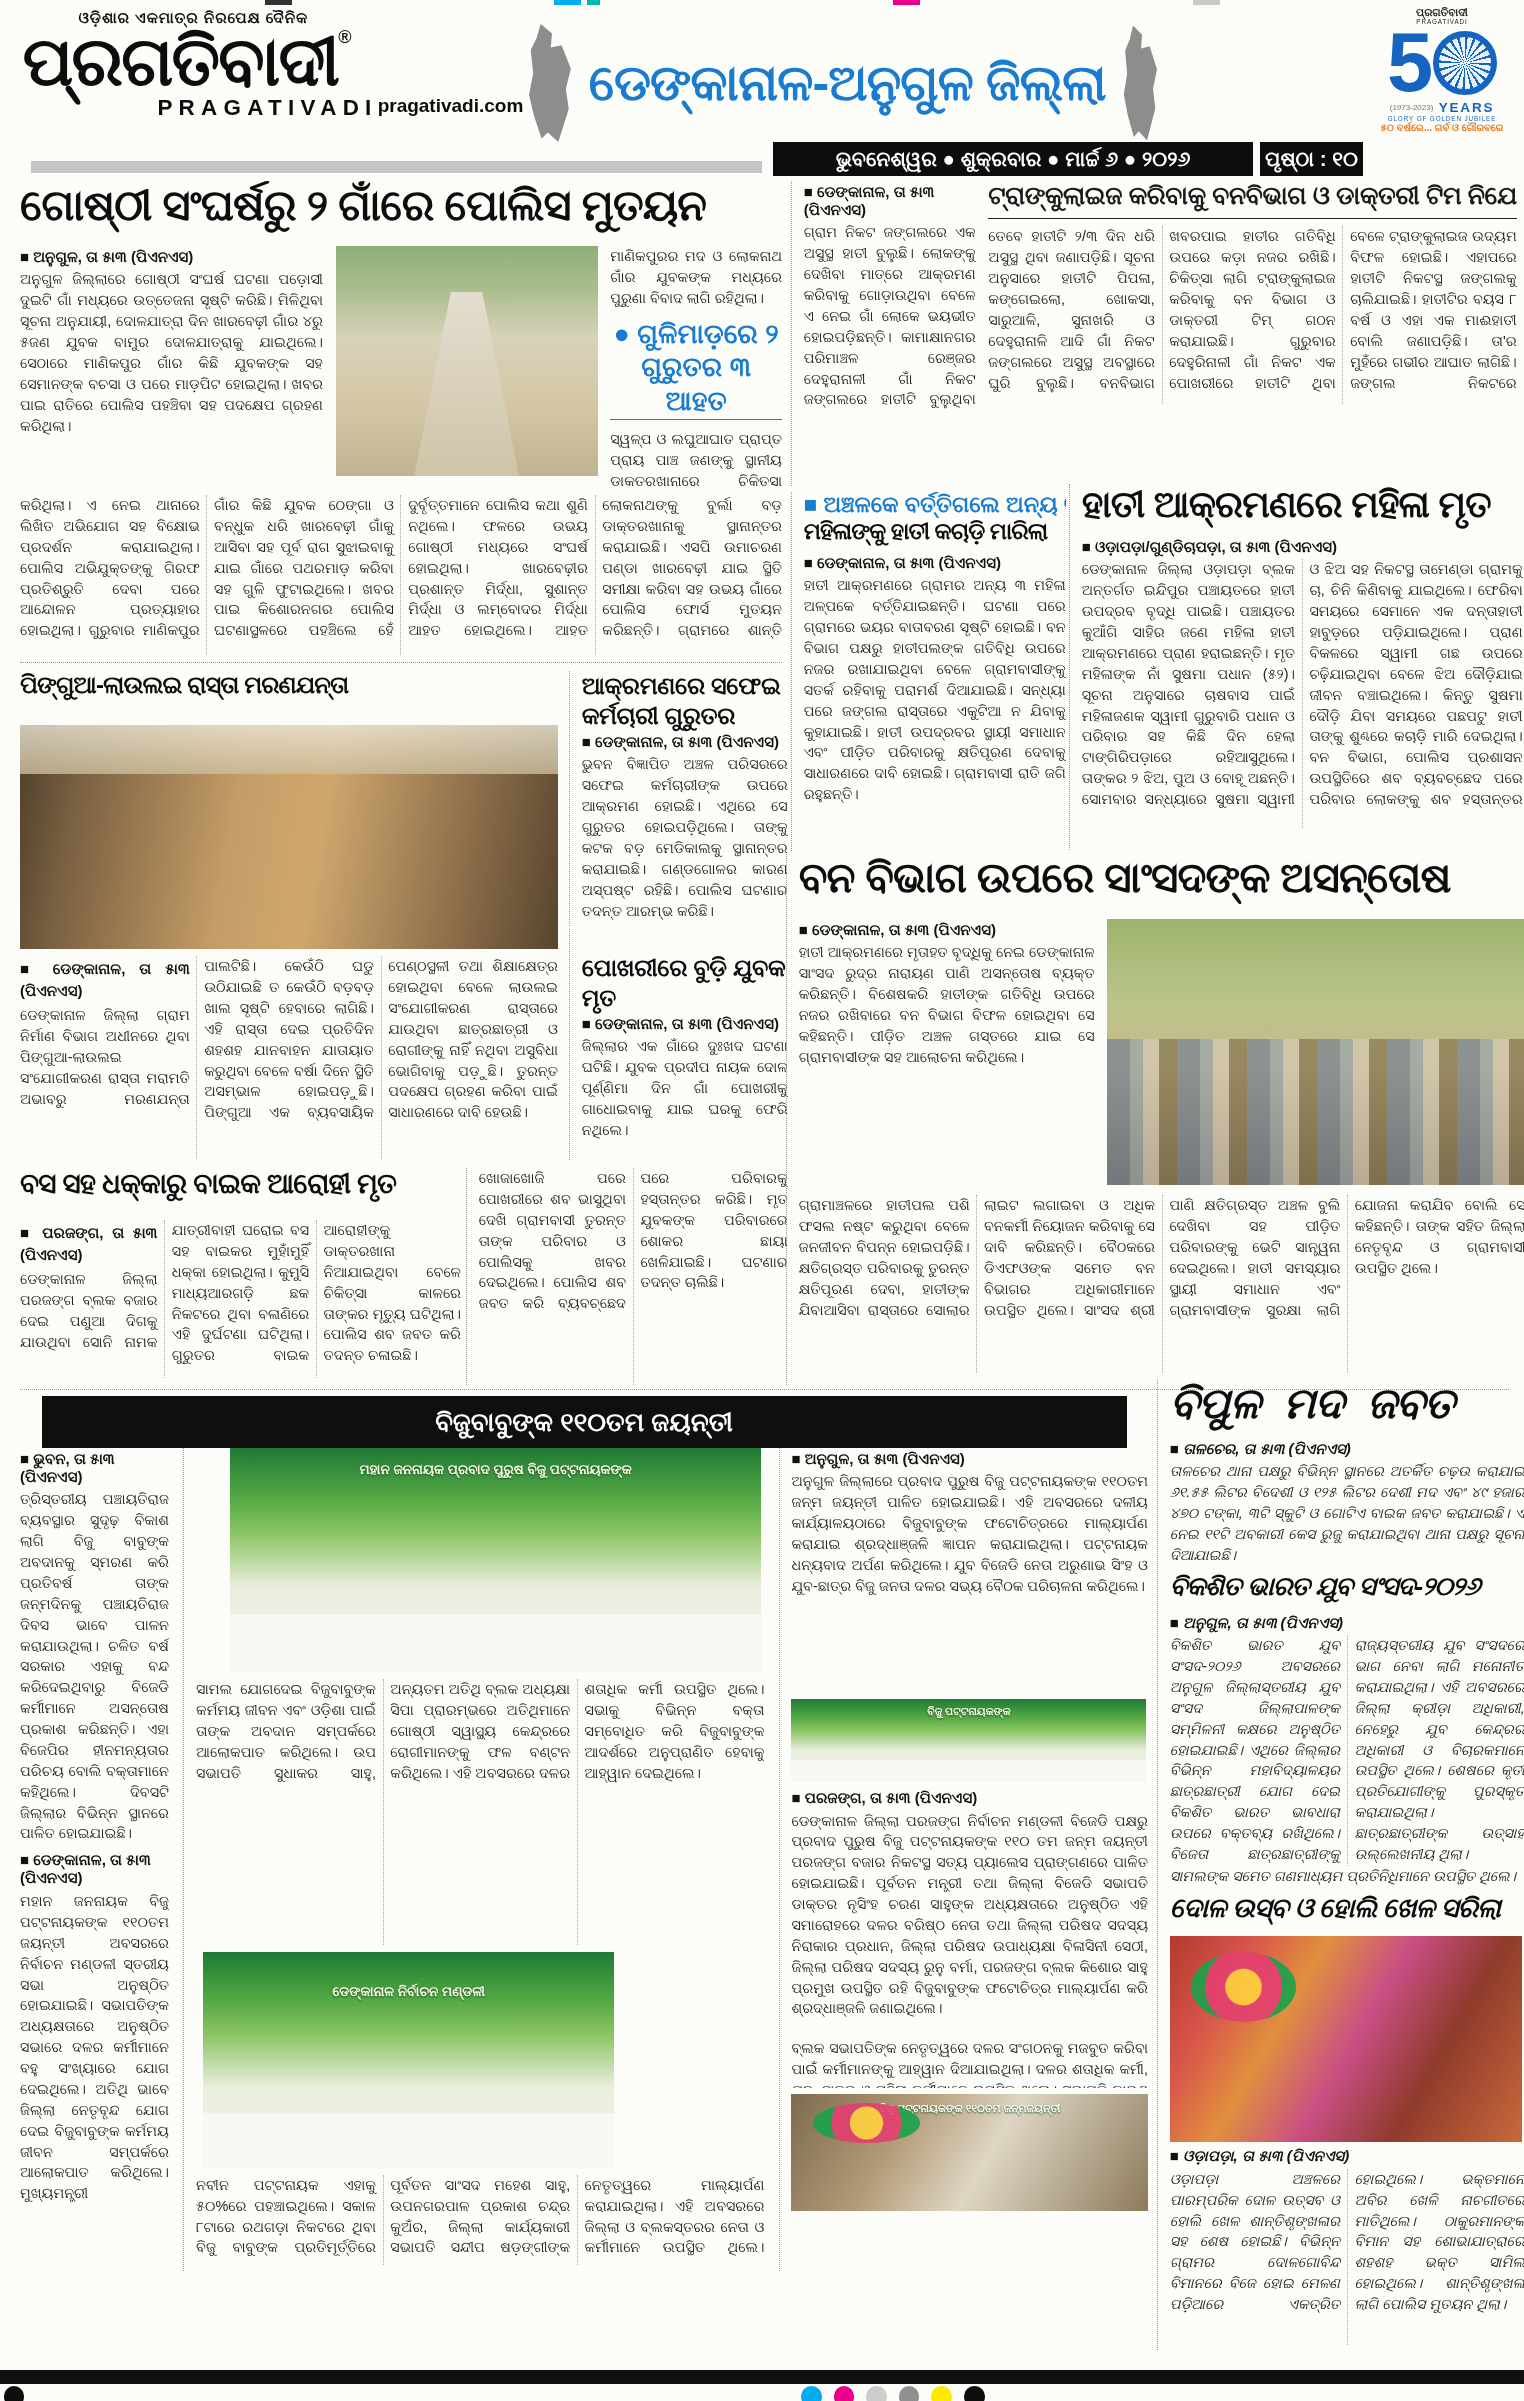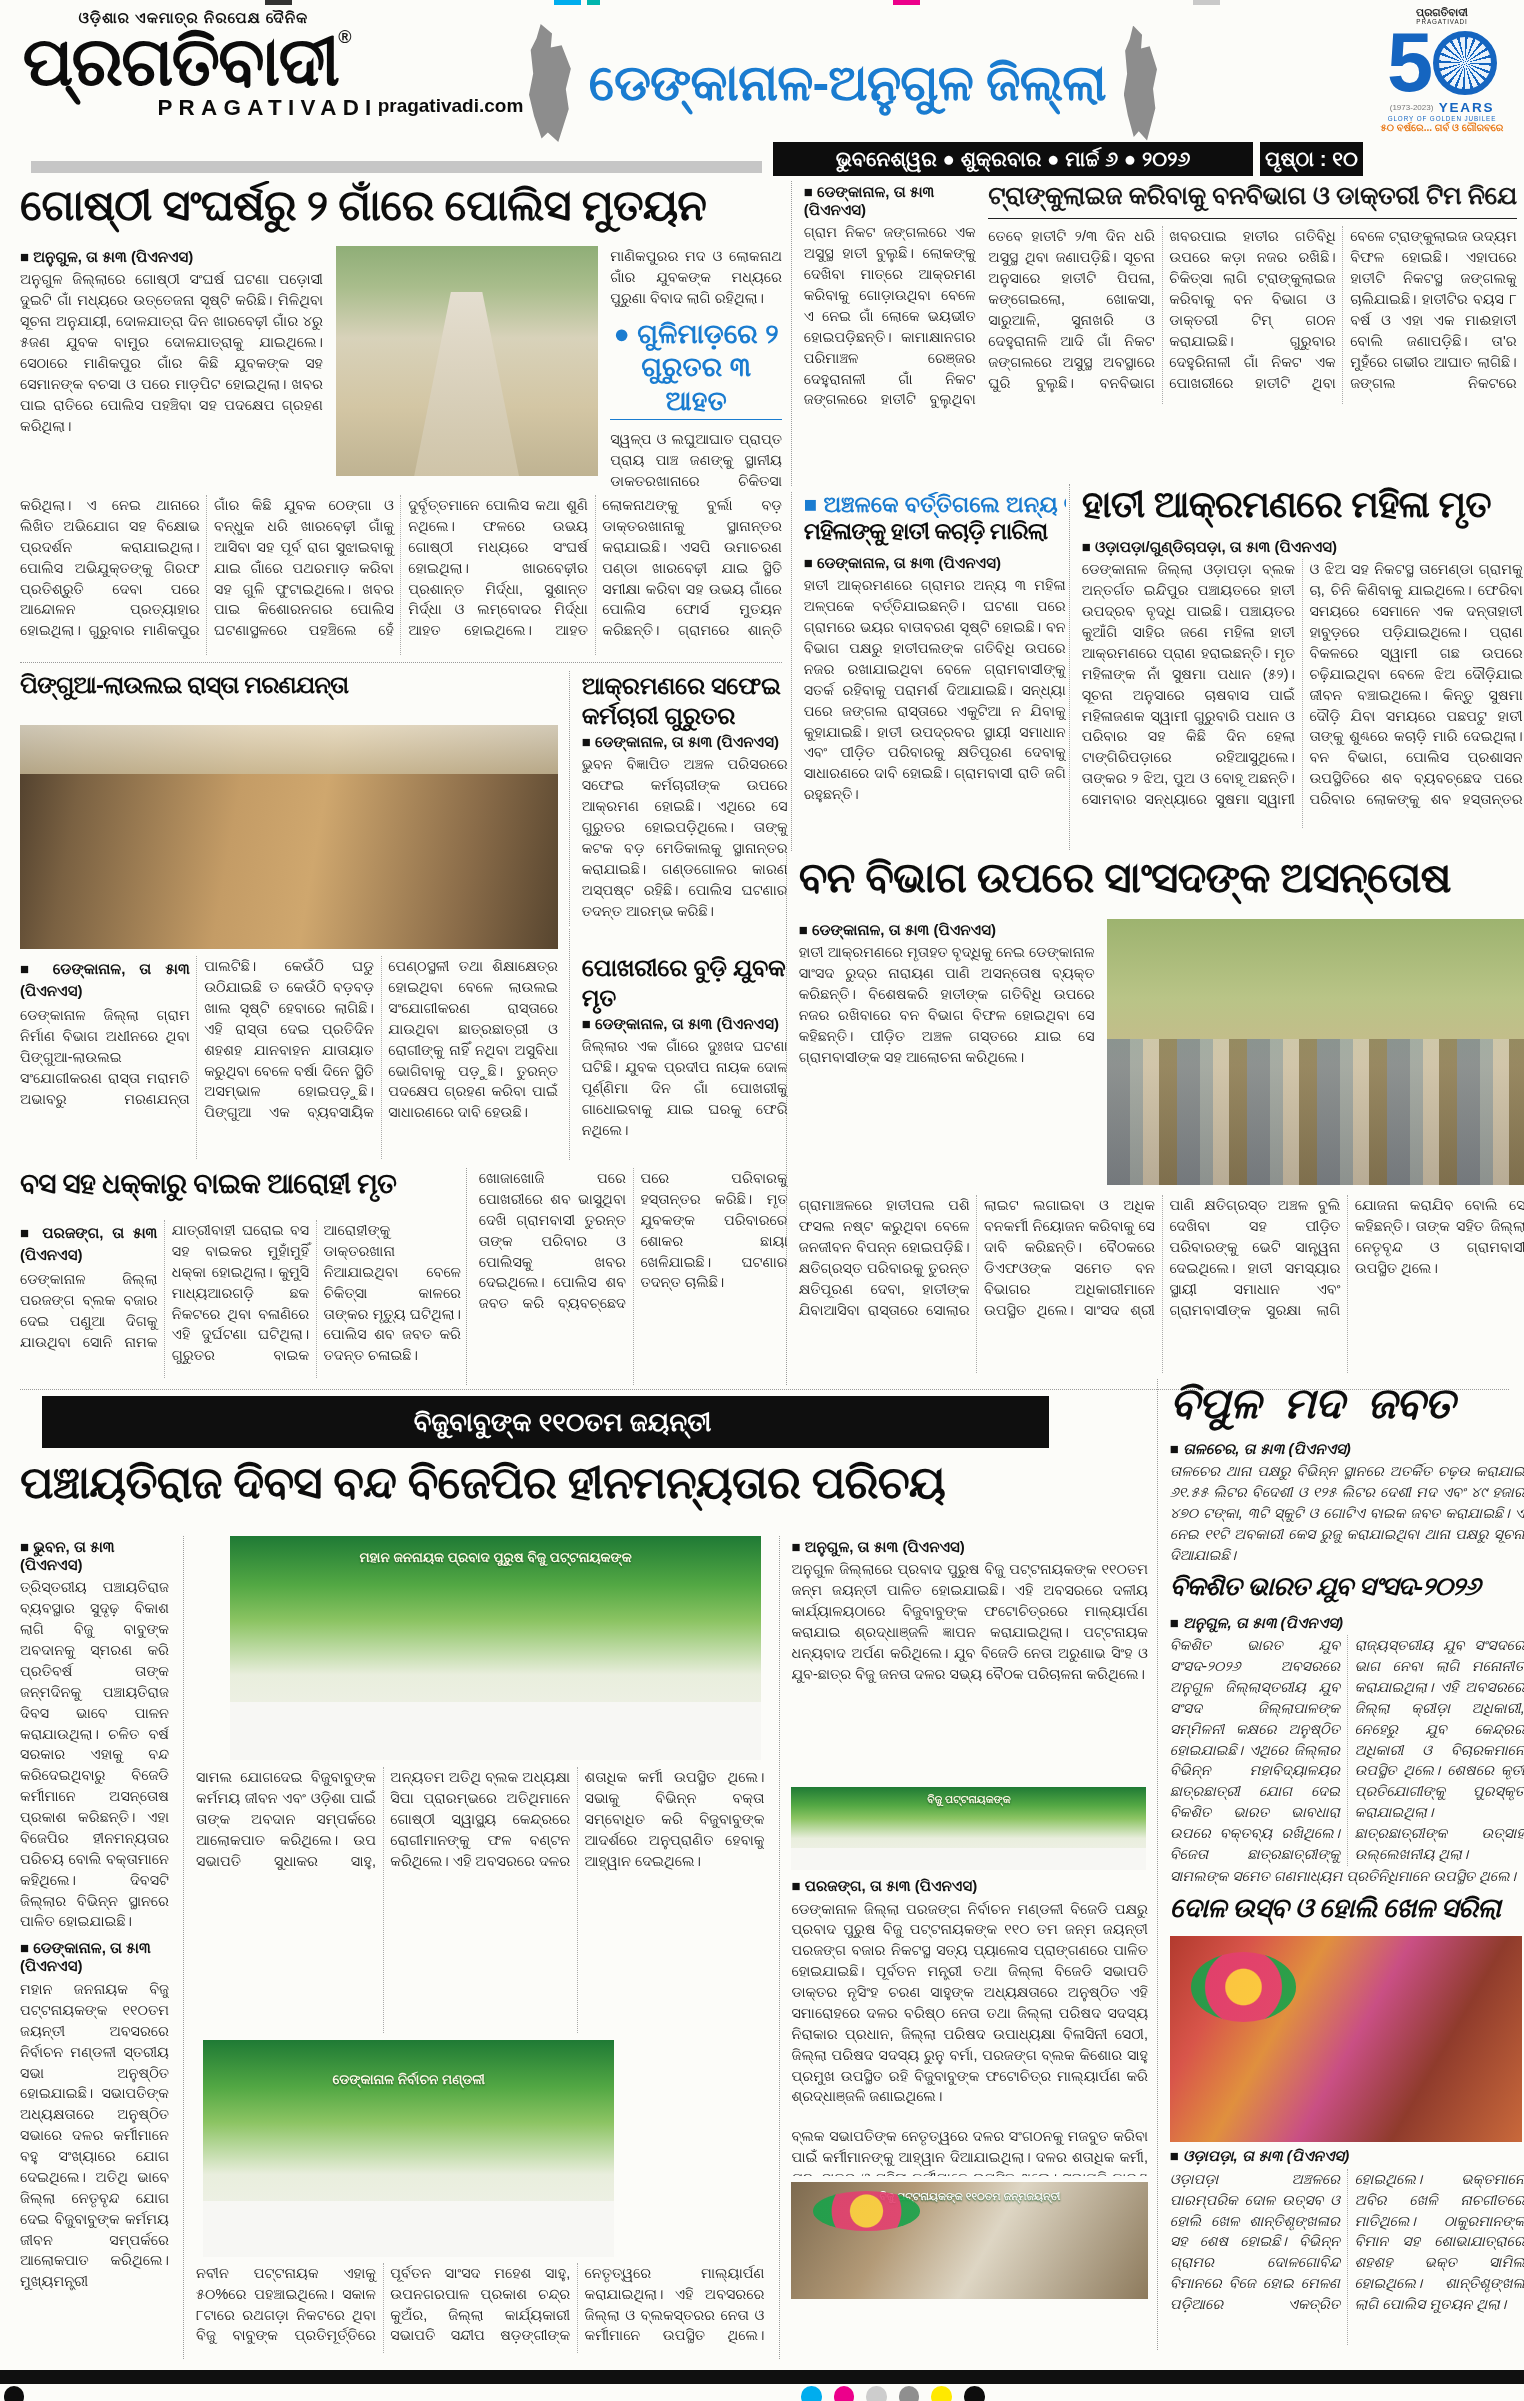--- a/index.html
+++ b/index.html
@@ -193,22 +193,21 @@
         <div class="body">ହାତୀ ଆକ୍ରମଣରେ ମୃତାହତ ବୃଦ୍ଧିକୁ ନେଇ ଡେଙ୍କାନାଳ ସାଂସଦ ରୁଦ୍ର ନାରାୟଣ ପାଣି ଅସନ୍ତୋଷ ବ୍ୟକ୍ତ କରିଛନ୍ତି। ବିଶେଷକରି ହାତୀଙ୍କ ଗତିବିଧି ଉପରେ ନଜର ରଖିବାରେ ବନ ବିଭାଗ ବିଫଳ ହୋଇଥିବା ସେ କହିଛନ୍ତି। ପୀଡ଼ିତ ଅଞ୍ଚଳ ଗସ୍ତରେ ଯାଇ ସେ ଗ୍ରାମବାସୀଙ୍କ ସହ ଆଲୋଚନା କରିଥିଲେ।</div>
       </div>
       <div class="ph ph-crowd" style="height:266px;"></div>
     </div>
     <div class="body cols4 clip" style="margin-top:7.2px;height:178px;">ଗ୍ରାମାଞ୍ଚଳରେ ହାତୀପଲ ପଶି ଫସଲ ନଷ୍ଟ କରୁଥିବା ବେଳେ ଜନଜୀବନ ବିପନ୍ନ ହୋଇପଡ଼ିଛି। କ୍ଷତିଗ୍ରସ୍ତ ପରିବାରକୁ ତୁରନ୍ତ କ୍ଷତିପୂରଣ ଦେବା, ହାତୀଙ୍କ ଯିବାଆସିବା ରାସ୍ତାରେ ସୋଲାର ଲାଇଟ ଲଗାଇବା ଓ ଅଧିକ ବନକର୍ମୀ ନିୟୋଜନ କରିବାକୁ ସେ ଦାବି କରିଛନ୍ତି। ବୈଠକରେ ଡିଏଫଓଙ୍କ ସମେତ ବନ ବିଭାଗର ଅଧିକାରୀମାନେ ଉପସ୍ଥିତ ଥିଲେ। ସାଂସଦ ଶ୍ରୀ ପାଣି କ୍ଷତିଗ୍ରସ୍ତ ଅଞ୍ଚଳ ବୁଲି ଦେଖିବା ସହ ପୀଡ଼ିତ ପରିବାରଙ୍କୁ ଭେଟି ସାନ୍ତ୍ୱନା ଦେଇଥିଲେ। ହାତୀ ସମସ୍ୟାର ସ୍ଥାୟୀ ସମାଧାନ ଏବଂ ଗ୍ରାମବାସୀଙ୍କ ସୁରକ୍ଷା ଲାଗି ଯୋଜନା କରାଯିବ ବୋଲି ସେ କହିଛନ୍ତି। ତାଙ୍କ ସହିତ ଜିଲ୍ଲା ନେତୃବୃନ୍ଦ ଓ ଗ୍ରାମବାସୀ ଉପସ୍ଥିତ ଥିଲେ।</div>
   </div>
 
   <div class="abs hdot" style="left:20px;top:1389px;width:1489px;"></div>
 
   <div class="abs" style="left:20px;top:1396px;width:1128px;height:971px;">
-    <div class="banner-black" style="margin-left:21.5px;width:972px;height:52px;padding-left:35px;">ବିଜୁବାବୁଙ୍କ ୧୧୦ତମ ଜୟନ୍ତୀ</div>
-    <div class="hl" style="font-size:45px;height:79px;padding-top:9px;">ପଞ୍ଚାୟତିରାଜ ଦିବସ ବନ୍ଦ ବିଜେପିର ହୀନମନ୍ୟତାର ପରିଚୟ</div>
+    <div class="banner-black" style="margin-left:21.5px;width:1085px;height:52px;">ବିଜୁବାବୁଙ୍କ ୧୧୦ତମ ଜୟନ୍ତୀ</div>
     <div style="display:grid;grid-template-columns:149px 581px 1fr;gap:14.4px;height:823px;">
       <div class="clip">
         <div class="byline">■ ଭୁବନ, ତା ୫ା୩ (ପିଏନଏସ)</div>
         <div class="body" style="margin-bottom:7.2px;">ତ୍ରିସ୍ତରୀୟ ପଞ୍ଚାୟତିରାଜ ବ୍ୟବସ୍ଥାର ସୁଦୃଢ଼ ବିକାଶ ଲାଗି ବିଜୁ ବାବୁଙ୍କ ଅବଦାନକୁ ସ୍ମରଣ କରି ପ୍ରତିବର୍ଷ ତାଙ୍କ ଜନ୍ମଦିନକୁ ପଞ୍ଚାୟତିରାଜ ଦିବସ ଭାବେ ପାଳନ କରାଯାଉଥିଲା। ଚଳିତ ବର୍ଷ ସରକାର ଏହାକୁ ବନ୍ଦ କରିଦେଇଥିବାରୁ ବିଜେଡି କର୍ମୀମାନେ ଅସନ୍ତୋଷ ପ୍ରକାଶ କରିଛନ୍ତି। ଏହା ବିଜେପିର ହୀନମନ୍ୟତାର ପରିଚୟ ବୋଲି ବକ୍ତାମାନେ କହିଥିଲେ। ଦିବସଟି ଜିଲ୍ଲାର ବିଭିନ୍ନ ସ୍ଥାନରେ ପାଳିତ ହୋଇଯାଇଛି।</div>
         <div class="byline">■ ଡେଙ୍କାନାଳ, ତା ୫ା୩ (ପିଏନଏସ)</div>
         <div class="body">ମହାନ ଜନନାୟକ ବିଜୁ ପଟ୍ଟନାୟକଙ୍କ ୧୧୦ତମ ଜୟନ୍ତୀ ଅବସରରେ ନିର୍ବାଚନ ମଣ୍ଡଳୀ ସ୍ତରୀୟ ସଭା ଅନୁଷ୍ଠିତ ହୋଇଯାଇଛି। ସଭାପତିଙ୍କ ଅଧ୍ୟକ୍ଷତାରେ ଅନୁଷ୍ଠିତ ସଭାରେ ଦଳର କର୍ମୀମାନେ ବହୁ ସଂଖ୍ୟାରେ ଯୋଗ ଦେଇଥିଲେ। ଅତିଥି ଭାବେ ଜିଲ୍ଲା ନେତୃବୃନ୍ଦ ଯୋଗ ଦେଇ ବିଜୁବାବୁଙ୍କ କର୍ମମୟ ଜୀବନ ସମ୍ପର୍କରେ ଆଲୋକପାତ କରିଥିଲେ। ମୁଖ୍ୟମନ୍ତ୍ରୀ</div>
       </div>
       <div class="vdiv clip">
         <div class="ph ph-stage" style="margin-left:34px;width:531px;height:224px;">
           <span class="ph-banner">ମହାନ ଜନନାୟକ ପ୍ରବାଦ ପୁରୁଷ ବିଜୁ ପଟ୍ଟନାୟକଙ୍କ</span>

